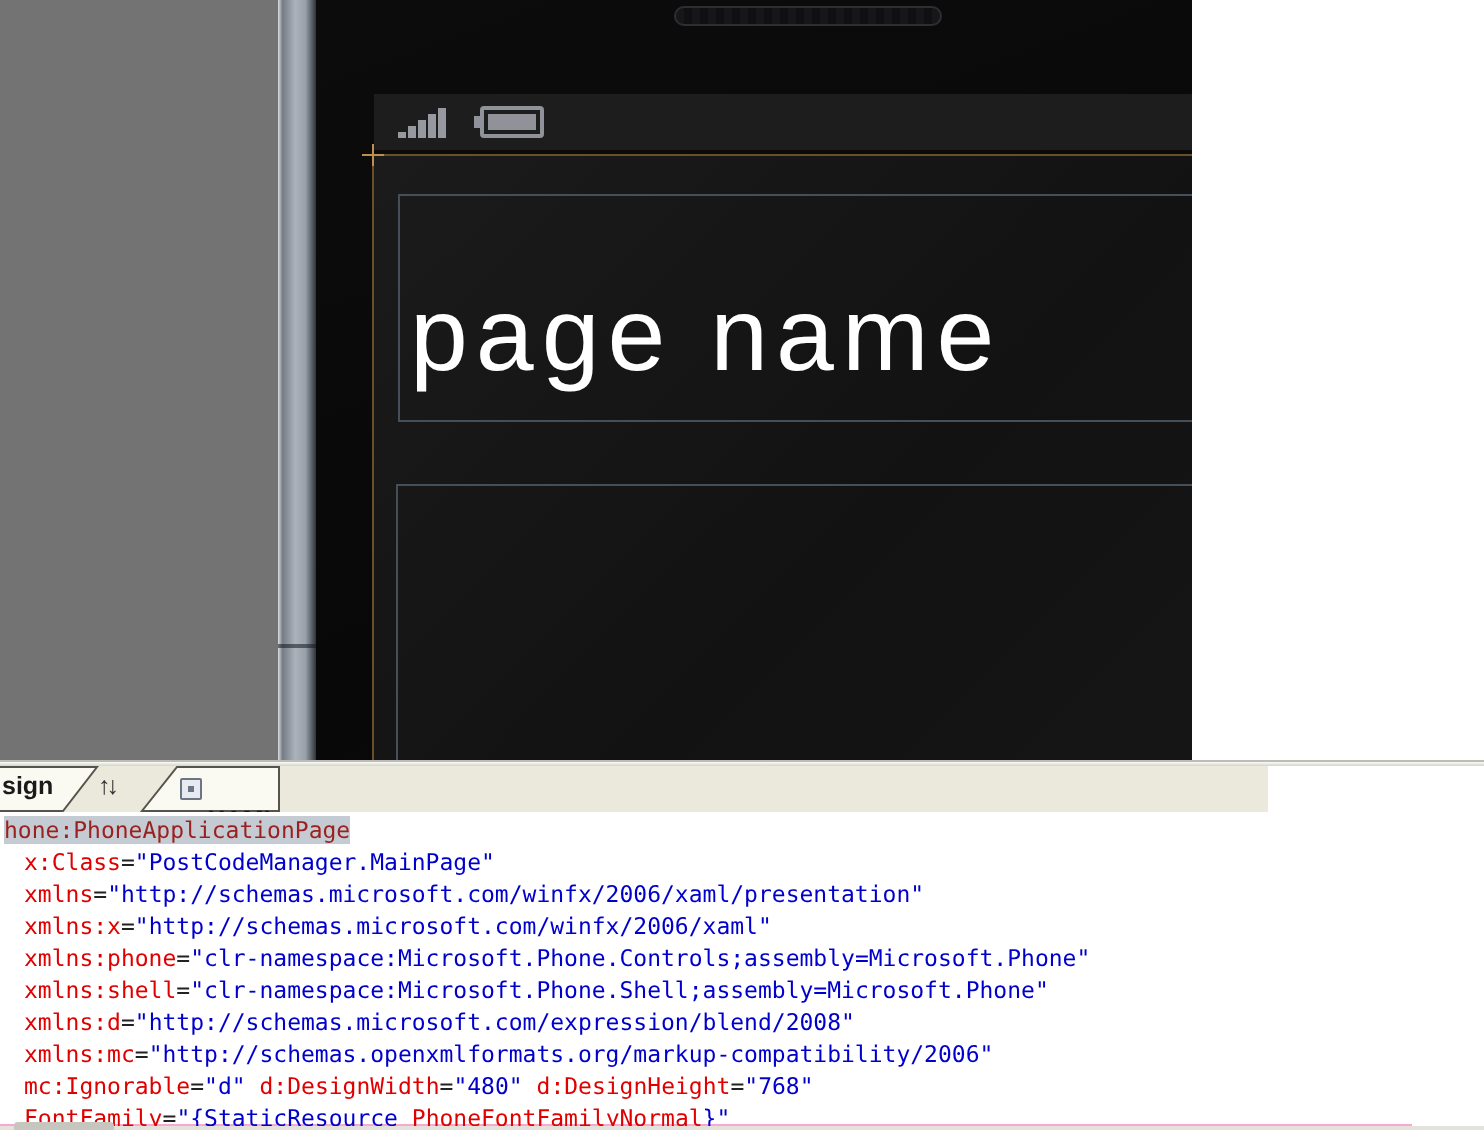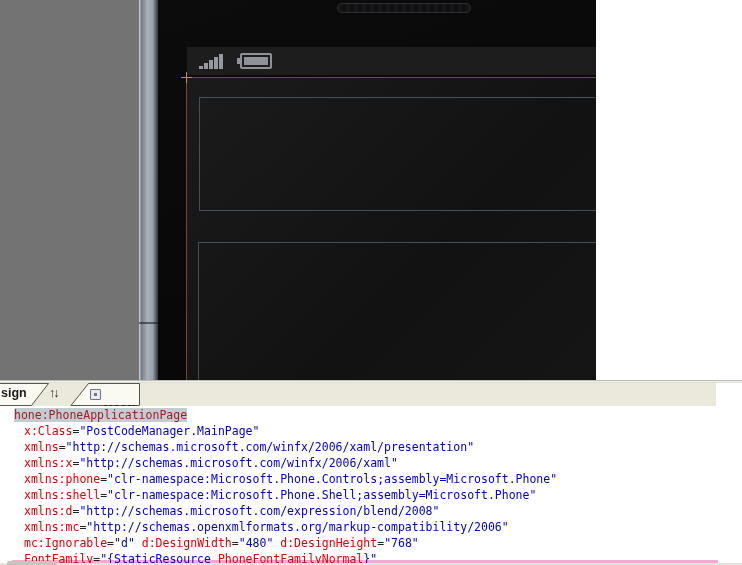--- a/index.html
+++ b/index.html
@@ -41,33 +41,33 @@
 
   .title-panel{position:absolute;left:199px;top:97px;width:464px;height:114px;border:1px solid #454f59;}
   .app-title{position:absolute;left:211px;top:103px;font-size:15.5px;letter-spacing:1.2px;color:#ffffff;}
   .page-name{position:absolute;left:205px;top:138px;font-size:52px;font-weight:300;letter-spacing:4px;
              color:#ffffff;line-height:60px;}
   .content-panel{position:absolute;left:198px;top:242px;width:458px;height:150px;border:1px solid #454f59;}
 
   
   .splitter{position:absolute;left:0;top:380px;width:742px;height:3px;
             background:linear-gradient(#fafaf8,#d5d5cd);border-top:1px solid #bdbdb5;}
-  .tabstrip{position:absolute;left:0;top:383px;width:716px;height:23px;background:#ebe8dc;}
+  .tabstrip{position:absolute;left:0;top:383px;width:634px;height:23px;background:#ebe8dc;}
   .tabstrip svg{position:absolute;left:0;top:0;}
   .tab-label{position:absolute;font-size:12.5px;font-weight:600;color:#1a1a1a;}
   .lbl-design{left:1px;top:3px;}
   .lbl-swap{left:49px;top:3px;font-weight:700;color:#333;letter-spacing:-2px;}
   .lbl-xaml{left:104px;top:20px;}
   .xaml-ico{position:absolute;left:90px;top:6px;width:11px;height:11px;border:1px solid #6b7585;
             background:#e8eaf0;border-radius:1px;}
   .xaml-ico i{position:absolute;left:3px;top:3px;width:3px;height:3px;background:#6b7585;display:block;}
 
   
-  .editor{position:absolute;left:12px;top:406px;width:706px;height:157px;background:#ffffff;
-          border-bottom:3px solid #f9a8d4;}
+  .editor{position:absolute;left:0;top:406px;width:706px;height:157px;background:#ffffff;
+          border-bottom:1px solid #f9a8d4;}
   .code{position:absolute;left:2px;top:1px;font-family:"DejaVu Sans Mono","Liberation Mono",monospace;
         font-size:11.5px;line-height:16px;white-space:pre;}
   .code-line{height:16px;}
   .code-line.ind{padding-left:10px;}
   .bottom-strip{position:absolute;left:0;top:563px;width:742px;height:2px;background:#e3e3db;}
   .hthumb{position:absolute;left:7px;top:561px;width:50px;height:4px;background:#c6c6be;border-radius:2px 2px 0 0;}
 </style>
 <style>.tk-element{color:#9b2020}.tk-attr{color:#e00000}.tk-value{color:#0000cc}.tk-punct{color:#222222}.hl{background:#c5cbd3}</style></head>
 <body>
 
@@ -103,20 +103,21 @@
     <div class="handle" style="left:181px;top:72px;">
         <span class="h"></span>
         <span class="v"></span>
       </div>
     <div class="handle" style="left:661px;top:72px;">
         <span class="h"></span>
         <span class="v"></span>
       </div>
 
     <div class="title-panel"></div>
+    <div class="page-name">page name</div>
     <div class="content-panel"></div>
   </div>
 
   <div class="splitter"></div>
   <div class="tabstrip">
     <svg width="742" height="23">
       <path d="M -8 22.5 L 31.5 22.5 L 48.5 0.5 L -8 0.5 Z" fill="#fbfaf2" stroke="#55554d" stroke-width="1"></path>
       <path d="M 71 22.5 L 139.5 22.5 L 139.5 0.5 L 88.5 0.5 Z" fill="#fbfaf2" stroke="#55554d" stroke-width="1"></path>
     </svg>
     <span class="tab-label lbl-design">sign</span>

